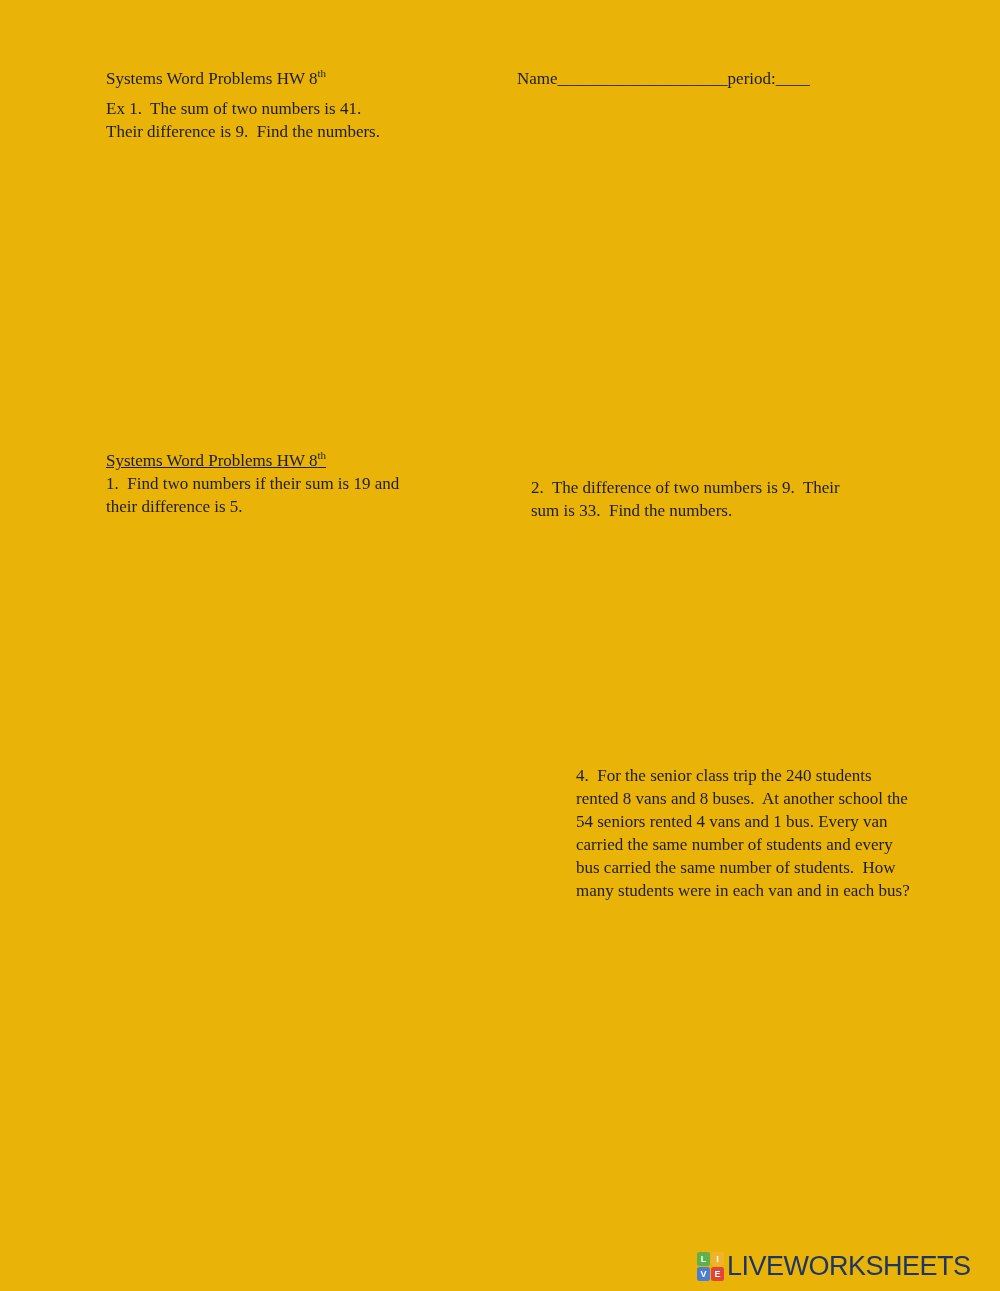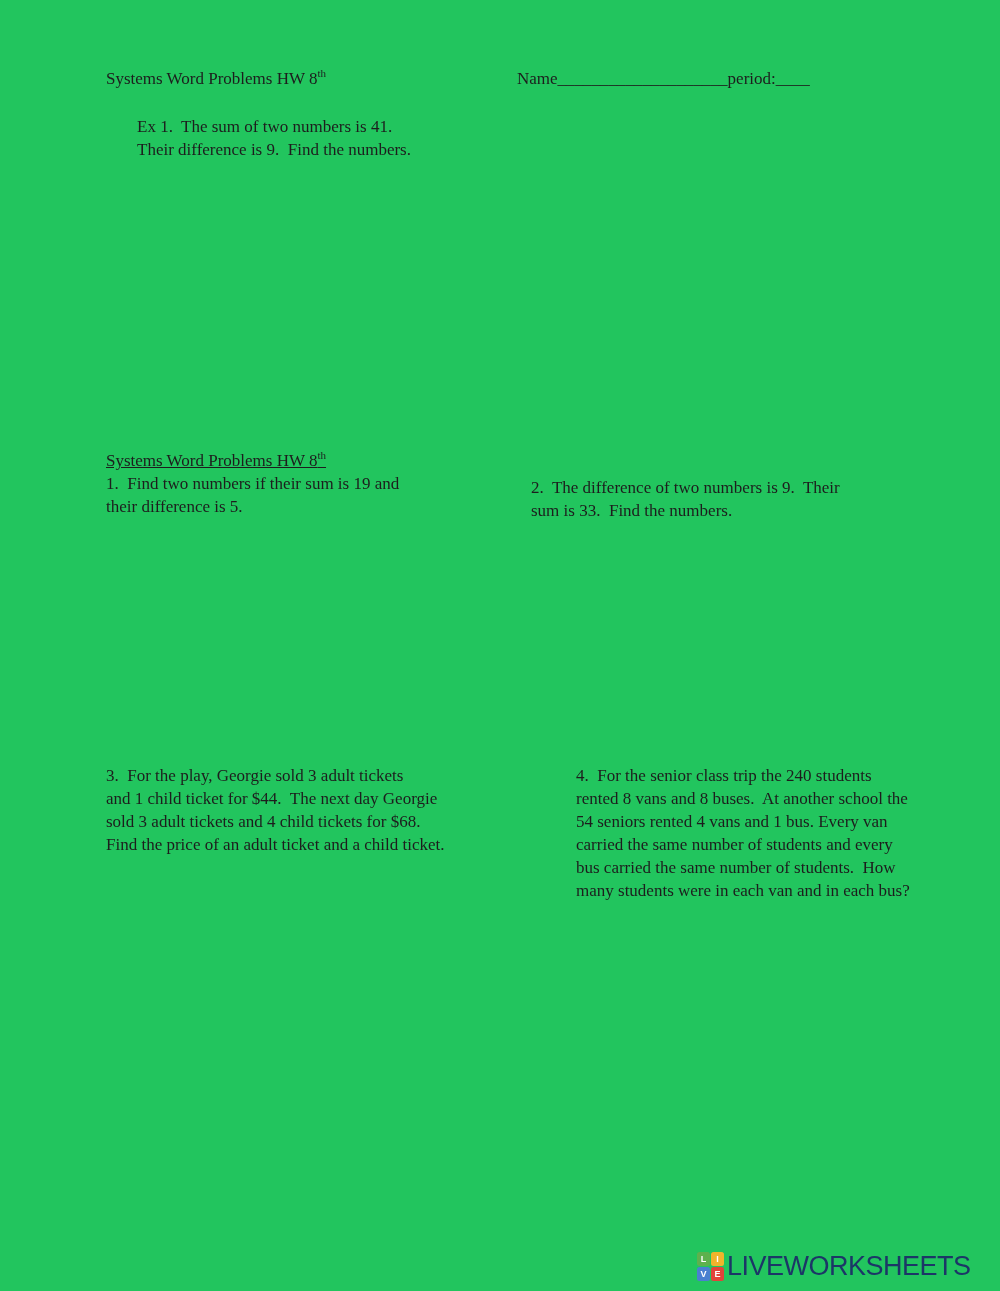--- a/index.html
+++ b/index.html
@@ -4,21 +4,21 @@
 <style>
   html, body {
     margin: 0;
     padding: 0;
     background: #ffffff;
   }
   .page {
     position: relative;
     width: 1000px;
     height: 1291px;
-    background: #22c55e;
+    background: #eab308;
     font-family: "Liberation Serif", serif;
     font-size: 17px;
     line-height: 23px;
     color: #1d1d1d;
     overflow: hidden;
   }
   .abs { position: absolute; }
   .problem-text {
     white-space: pre;        
   }
@@ -27,21 +27,21 @@
     line-height: 0;
     vertical-align: super;
   }
   .underlined {
     text-decoration: underline;
   }
   
   .title-top   { left: 106px; top: 67px;  }
   .name-line   { left: 517px; top: 67px;  white-space: pre; }
   
-  .ex1 { left: 106px; top: 115px; margin-left: 31px; }
+  .ex1 { left: 106px; top: 97px; }
   .ex2 { left: 517px; top: 115px; }
   
   .mid-title { left: 106px; top: 449px; }
   .p1 { left: 106px; top: 472px; }
   .p2 { left: 531px; top: 476px; }
   .p3 { left: 106px; top: 764px; }
   .p4 { left: 532px; top: 764px; margin-left: 44px; }
   
   .logo {
     left: 697px; top: 1252px;
@@ -94,24 +94,20 @@
 
 
   <div class="abs mid-title doc-title"><span class="underlined"><span>Systems Word Problems HW 8</span><sup>th</sup></span></div>
 
   <div class="abs p1 problem-text">1.  Find two numbers if their sum is 19 and
 their difference is 5.</div>
 
   <div class="abs p2 problem-text">2.  The difference of two numbers is 9.  Their
 sum is 33.  Find the numbers.</div>
 
-  <div class="abs p3 problem-text">3.  For the play, Georgie sold 3 adult tickets
-and 1 child ticket for $44.  The next day Georgie
-sold 3 adult tickets and 4 child tickets for $68.
-Find the price of an adult ticket and a child ticket.</div>
 
   <div class="abs p4 problem-text">4.  For the senior class trip the 240 students
 rented 8 vans and 8 buses.  At another school the
 54 seniors rented 4 vans and 1 bus. Every van
 carried the same number of students and every
 bus carried the same number of students.  How
 many students were in each van and in each bus?</div>
 
   <div class="abs logo">
     <div class="logo-icon">

